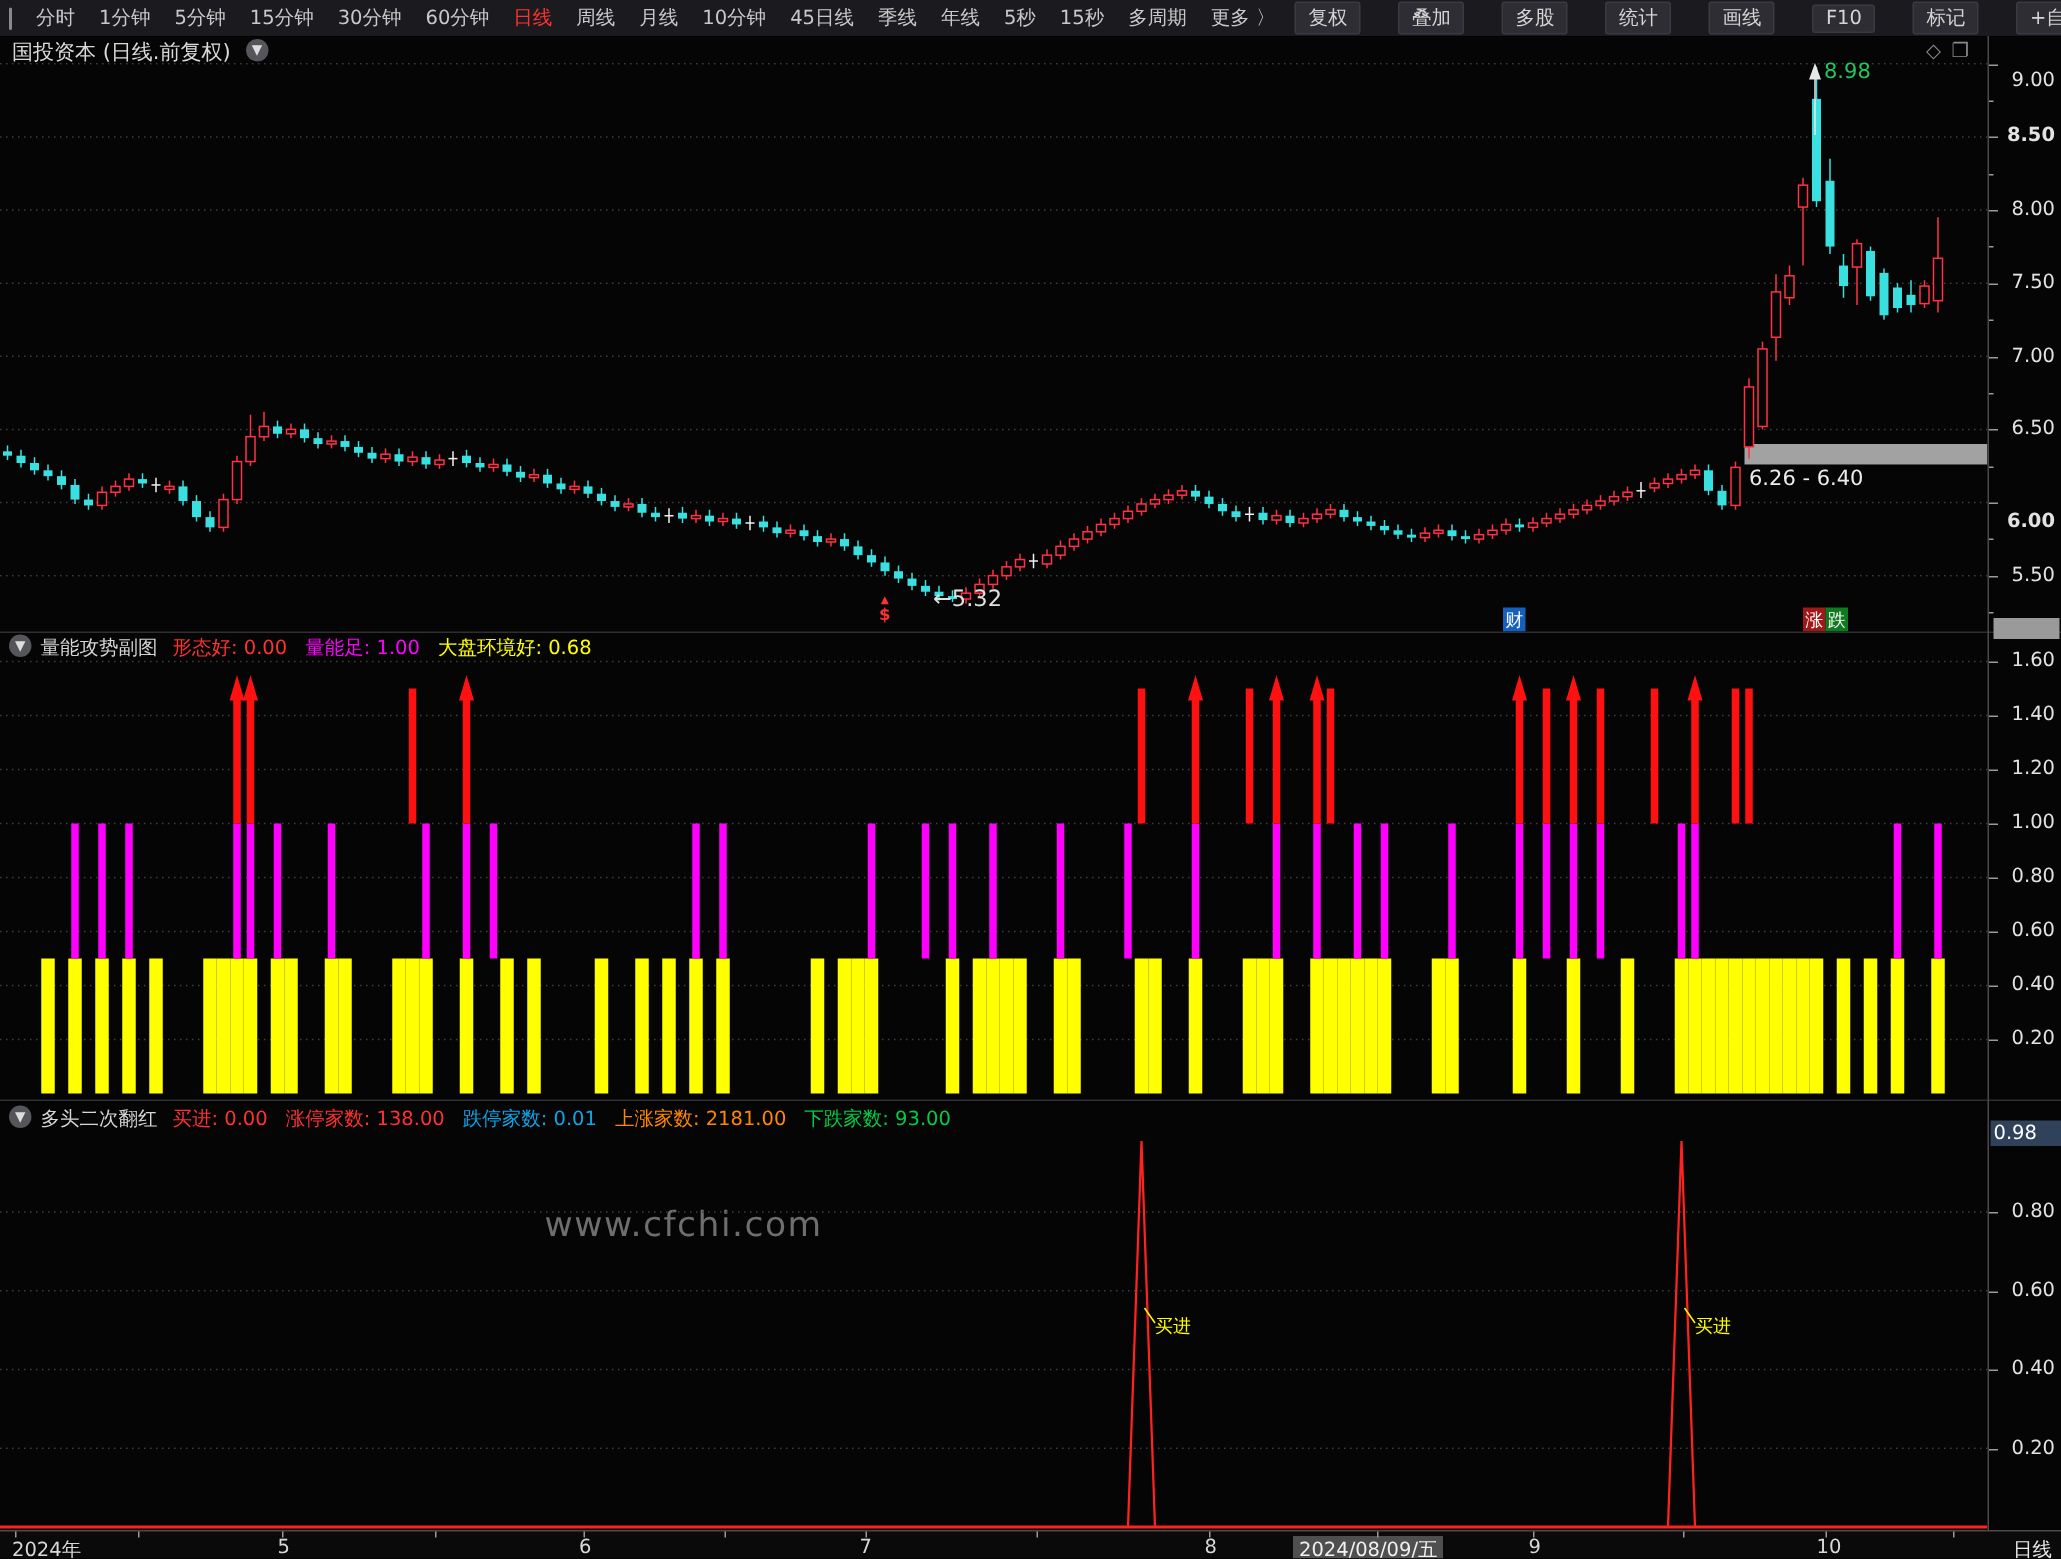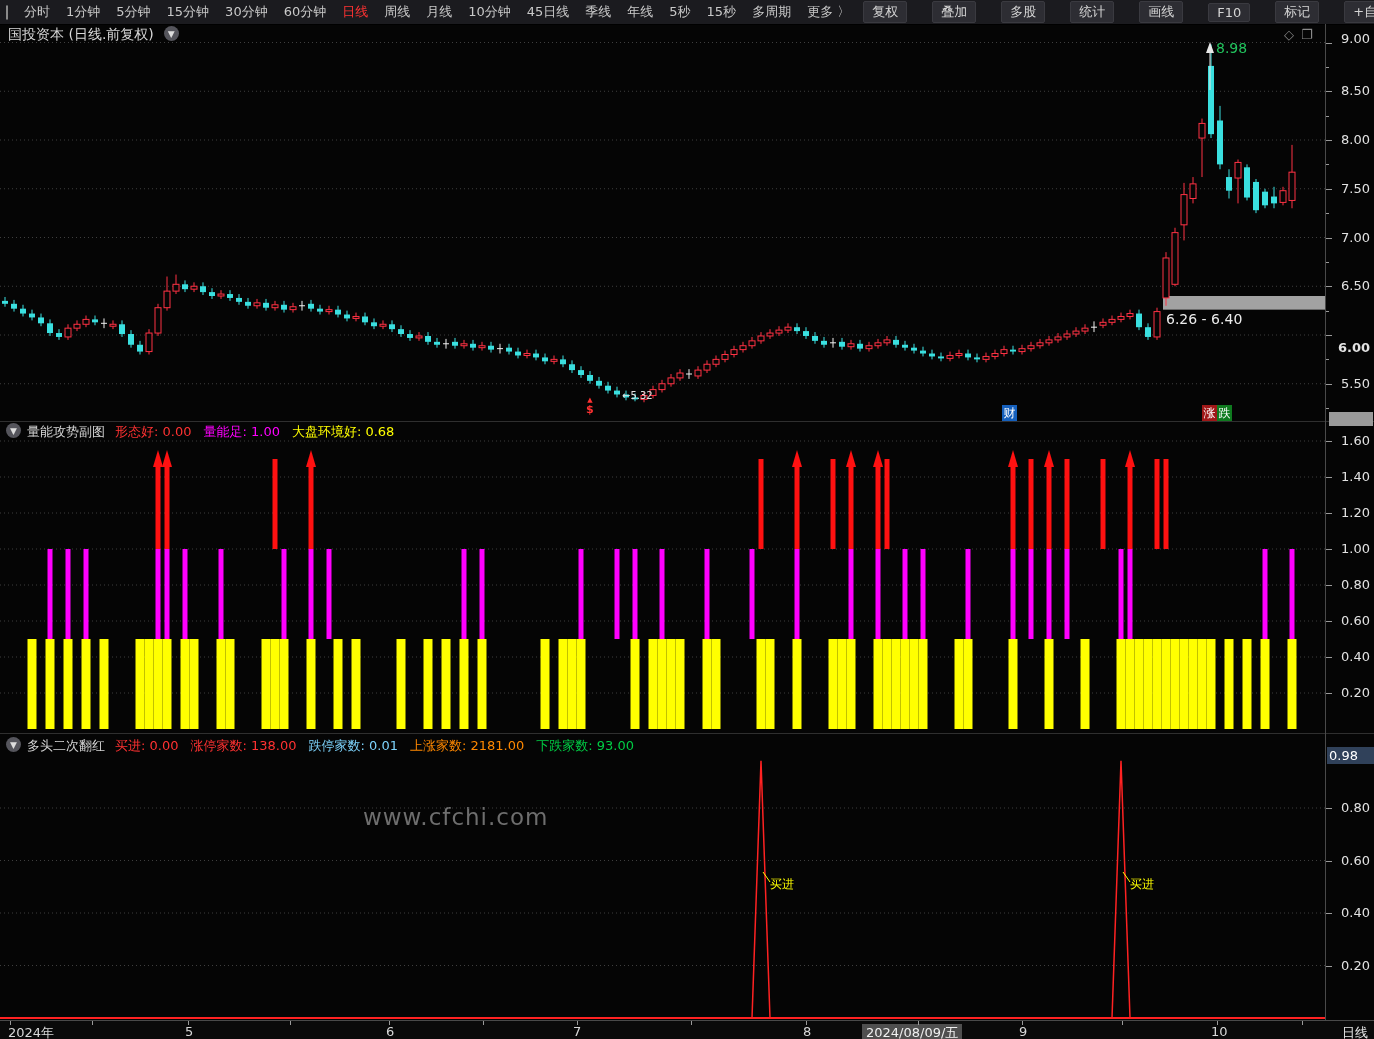--- a/index.html
+++ b/index.html
@@ -33,21 +33,21 @@
   
   #xaxis{position:absolute;left:0;top:1020px;width:1374px;height:19px;background:#0a0a0a;
          border-top:1px solid #4a4a4a;font-size:13px;color:#d8d8d8;}
   .xlab{position:absolute;top:3px;white-space:nowrap;}
   .xlab.hl{background:#4f4f4f;color:#f0f0f0;padding:0 4px;}
   .xtick{position:absolute;top:0;width:1px;height:4px;background:#9a9a9a;}
   #xright{position:absolute;right:6px;top:3px;color:#e8e8e8;}
   
   .anno{position:absolute;white-space:nowrap;}
   #hi898{left:1216px;top:40px;font-size:14px;color:#22c55e;}
-  #lo532{left:622px;top:390px;font-size:10px;color:#e0e0e0;}
+  #lo532{left:622px;top:390px;font-size:15px;color:#e0e0e0;}
   #dollar{left:586px;top:396px;color:#ff3232;font-size:11px;font-weight:bold;text-align:center;line-height:9px;}
   #dollar .tri{font-size:7px;display:block;}
   #rangetxt{left:1166px;top:311px;font-size:14px;color:#ececec;}
   .badge{position:absolute;top:405px;width:15px;height:16px;color:#fff;font-size:12px;line-height:16px;
          text-align:center;}
   #bcai{left:1002px;background:#1560bd;}
   #bzhang{left:1202px;background:#a01818;}
   #bdie{left:1217px;background:#0f7a1f;}
   #wmark{left:363px;top:804px;font-size:23px;color:#6e6e6e;letter-spacing:1px;}
   .buylab{position:absolute;color:#ffff00;font-size:12px;}
@@ -553,42 +553,42 @@
       <polygon points="1049,17 1044,34 1054,34" fill="#ff1111"></polygon>
       <rect x="1127.5" y="30" width="5" height="86" fill="#ff1111"></rect>
       <polygon points="1130,17 1125,34 1135,34" fill="#ff1111"></polygon>
     </svg>
 
   <div class="hdiv" style="top:733px;"></div>
 
   <div class="phead" style="left:6px;top:737px;">
     <span class="chev">▼</span>
     <span class="ptitle">多头二次翻红</span>
-    <span id="p3stats"><span class="pstat" style="color: rgb(255, 50, 50);">买进: 0.00</span><span class="pstat" style="color: rgb(255, 50, 50);">涨停家数: 138.00</span><span class="pstat" style="color: #7dd3fc;">跌停家数: 0.01</span><span class="pstat" style="color: rgb(255, 136, 0);">上涨家数: 2181.00</span><span class="pstat" style="color: rgb(0, 204, 68);">下跌家数: 93.00</span></span>
+    <span id="p3stats"><span class="pstat" style="color: rgb(255, 50, 50);">买进: 0.00</span><span class="pstat" style="color: rgb(255, 50, 50);">涨停家数: 138.00</span><span class="pstat" style="color: #0ea5e9;">跌停家数: 0.01</span><span class="pstat" style="color: rgb(255, 136, 0);">上涨家数: 2181.00</span><span class="pstat" style="color: rgb(0, 204, 68);">下跌家数: 93.00</span></span>
   </div>
   <div class="anno" id="wmark">www.cfchi.com</div>
   <svg id="p3svg" width="1325" height="266" style="top: 754px;">
       <line x1="0" y1="54" x2="1325" y2="54" stroke="#3f3f3f" stroke-width="1" stroke-dasharray="1 3"></line>
       <line x1="0" y1="106.5" x2="1325" y2="106.5" stroke="#3f3f3f" stroke-width="1" stroke-dasharray="1 3"></line>
       <line x1="0" y1="159" x2="1325" y2="159" stroke="#3f3f3f" stroke-width="1" stroke-dasharray="1 3"></line>
       <line x1="0" y1="211.5" x2="1325" y2="211.5" stroke="#3f3f3f" stroke-width="1" stroke-dasharray="1 3"></line>
       <line x1="0" y1="264" x2="1325" y2="264" stroke="#ff2222" stroke-width="2"></line>
       <path d="M 752 264 L 761 6.75 L 770 264" fill="none" stroke="#ff2222" stroke-width="1.5"></path>
       <line x1="763" y1="118" x2="770" y2="128" stroke="#ffff00" stroke-width="1"></line>
       <path d="M 1112 264 L 1121 6.75 L 1130 264" fill="none" stroke="#ff2222" stroke-width="1.5"></path>
       <line x1="1123" y1="118" x2="1130" y2="128" stroke="#ffff00" stroke-width="1"></line>
     </svg>
 
   <div id="axiscol">
     <div id="curbox">0.98</div>
     <div id="scrollthumb"></div>
-  <div class="ytick" style="top: 7px;">9.00</div>
+  <div class="ytick" style="top: 22px;">9.00</div>
       <div class="tickmark" style="top: 18.5px; width: 6px;"></div>
       <div class="tickmark" style="top: 42.9px; width: 3px;"></div>
-      <div class="ytick" style="top: 59.25px;">8.50</div>
+      <div class="ytick" style="top: 59.25px; font-weight: bold;">8.50</div>
       <div class="tickmark" style="top: 67.25px; width: 6px;"></div>
       <div class="tickmark" style="top: 91.65px; width: 3px;"></div>
       <div class="ytick" style="top: 108px;">8.00</div>
       <div class="tickmark" style="top: 116px; width: 6px;"></div>
       <div class="tickmark" style="top: 140.4px; width: 3px;"></div>
       <div class="ytick" style="top: 156.75px;">7.50</div>
       <div class="tickmark" style="top: 164.75px; width: 6px;"></div>
       <div class="tickmark" style="top: 189.15px; width: 3px;"></div>
       <div class="ytick" style="top: 205.5px;">7.00</div>
       <div class="tickmark" style="top: 213.5px; width: 6px;"></div>

